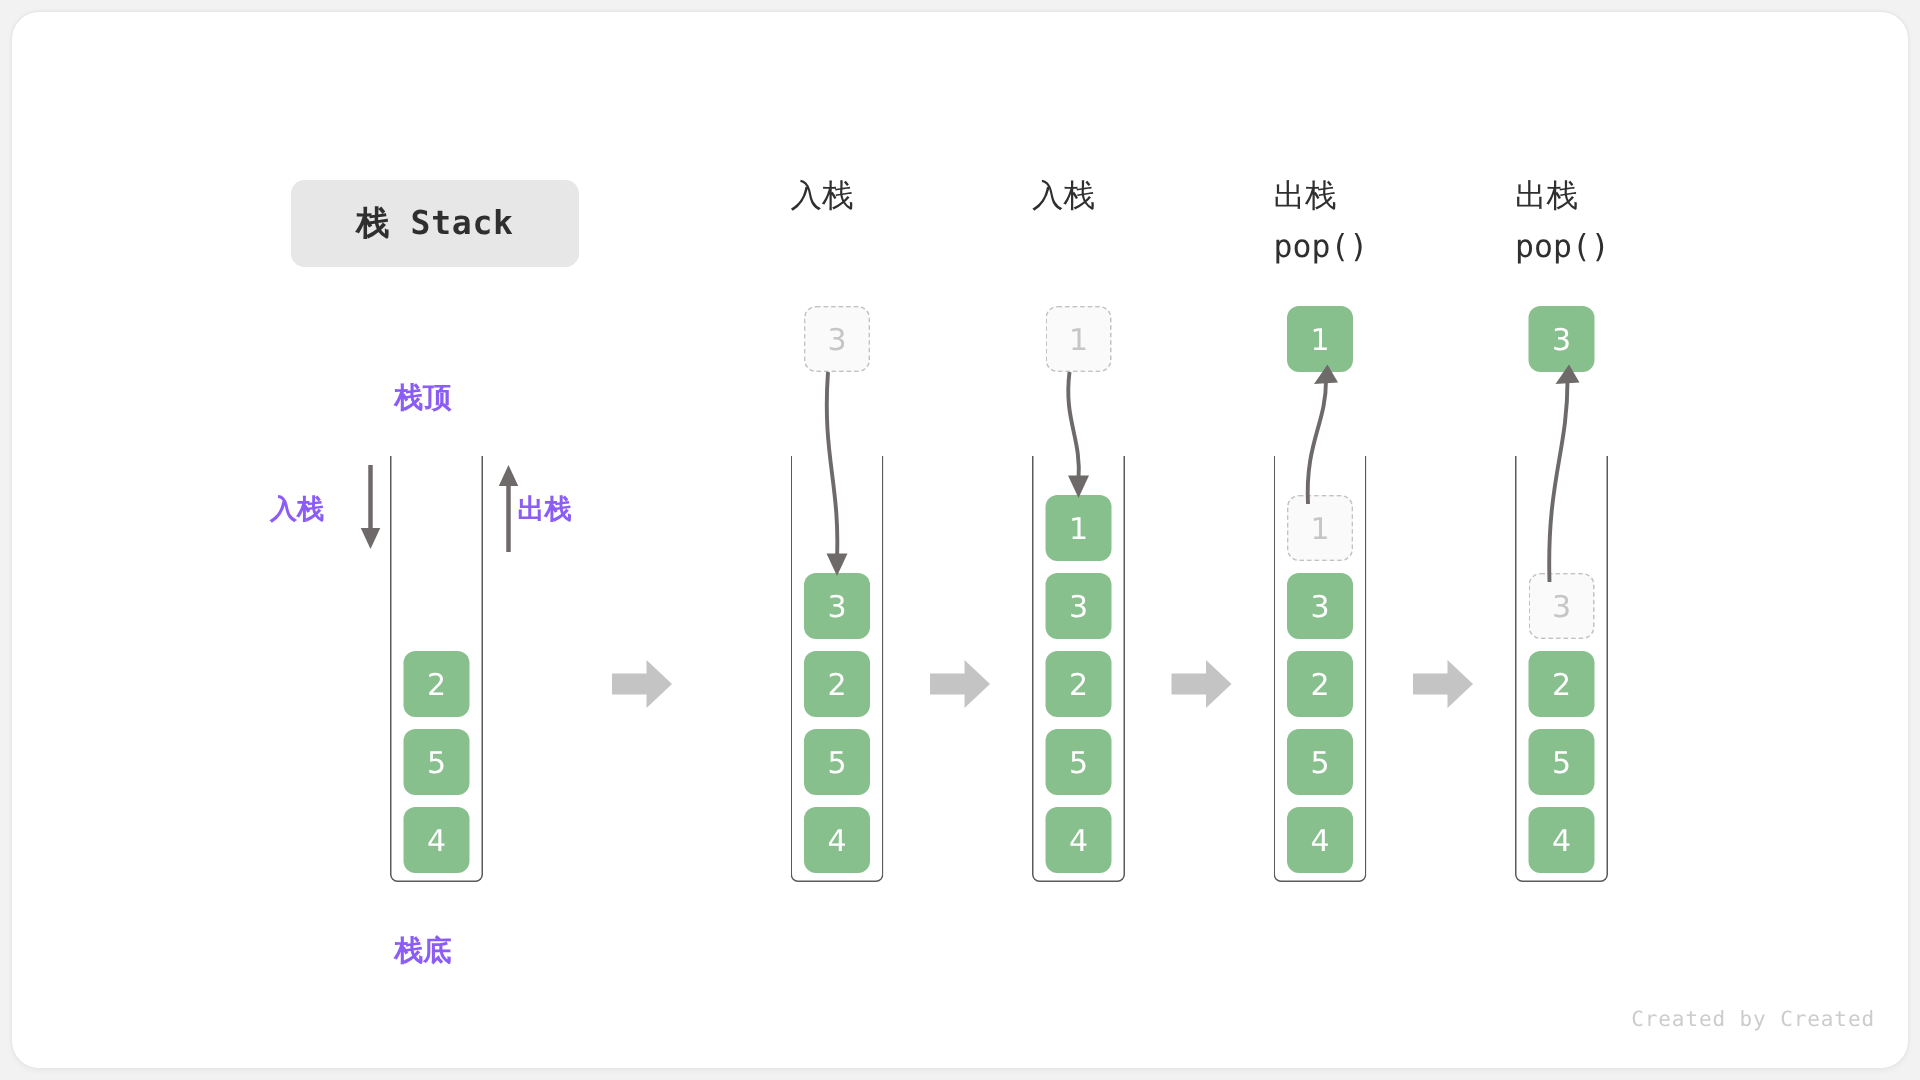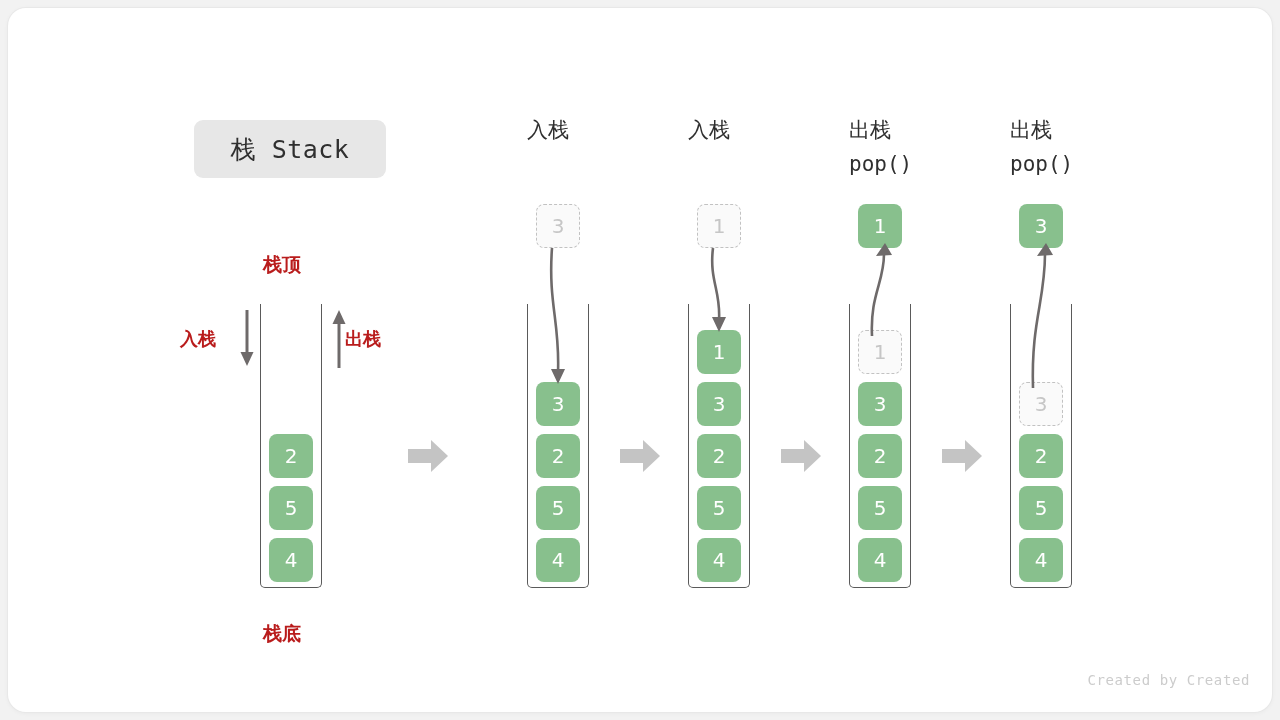--- a/index.html
+++ b/index.html
@@ -26,31 +26,31 @@
   .abs { position: absolute; }
 
   
   #title-chip {
     left: 186px; top: 112px;
     width: 192px; height: 58px;
     background: #e7e7e7;
     border-radius: 9px;
     display: flex; align-items: center; justify-content: center;
     font-family: "DejaVu Sans Mono", "Liberation Mono", monospace;
-    font-size: 25px;
-    font-weight: normal;
+    font-size: 22px;
+    font-weight: bold;
     color: #2f2f2f;
     letter-spacing: 0.5px;
   }
 
   
   .cjk-label {
     font-family: "DejaVu Sans", sans-serif;
     font-weight: bold;
-    color: #b91c1c;
+    color: #8b5cf6;
     font-size: 19px;
     white-space: nowrap;
   }
   #label-top  { left: 255px; top: 244px; }
   #label-bottom { left: 255px; top: 613px; }
   #label-push-side { left: 172px; top: 319px; font-size: 18px; }
   #label-pop-side  { left: 337px; top: 319px; font-size: 18px; }
 
   
   .col-head {

